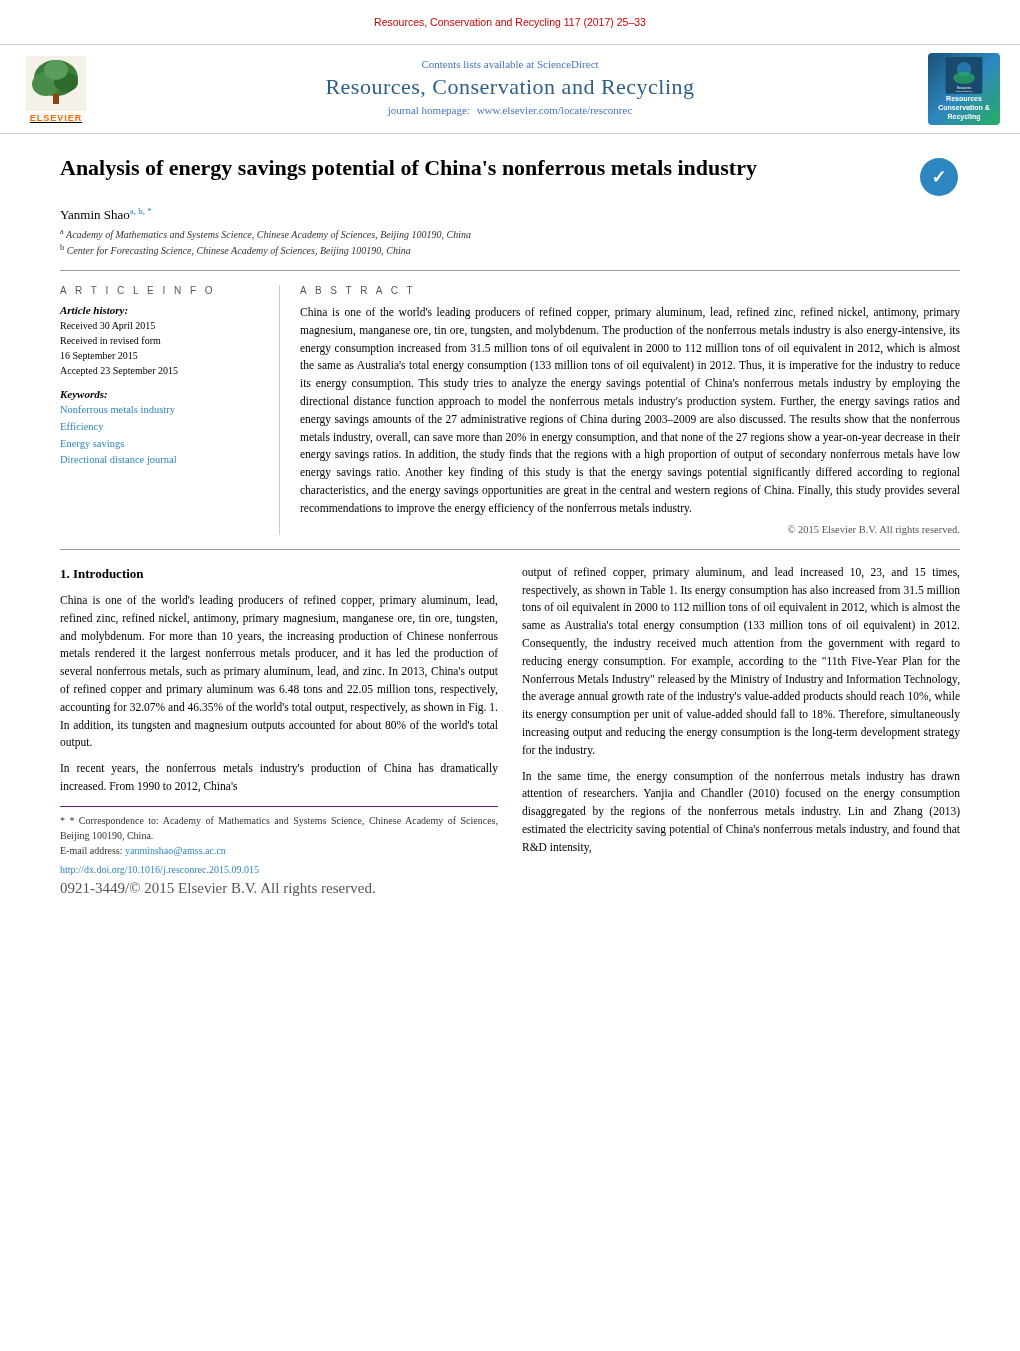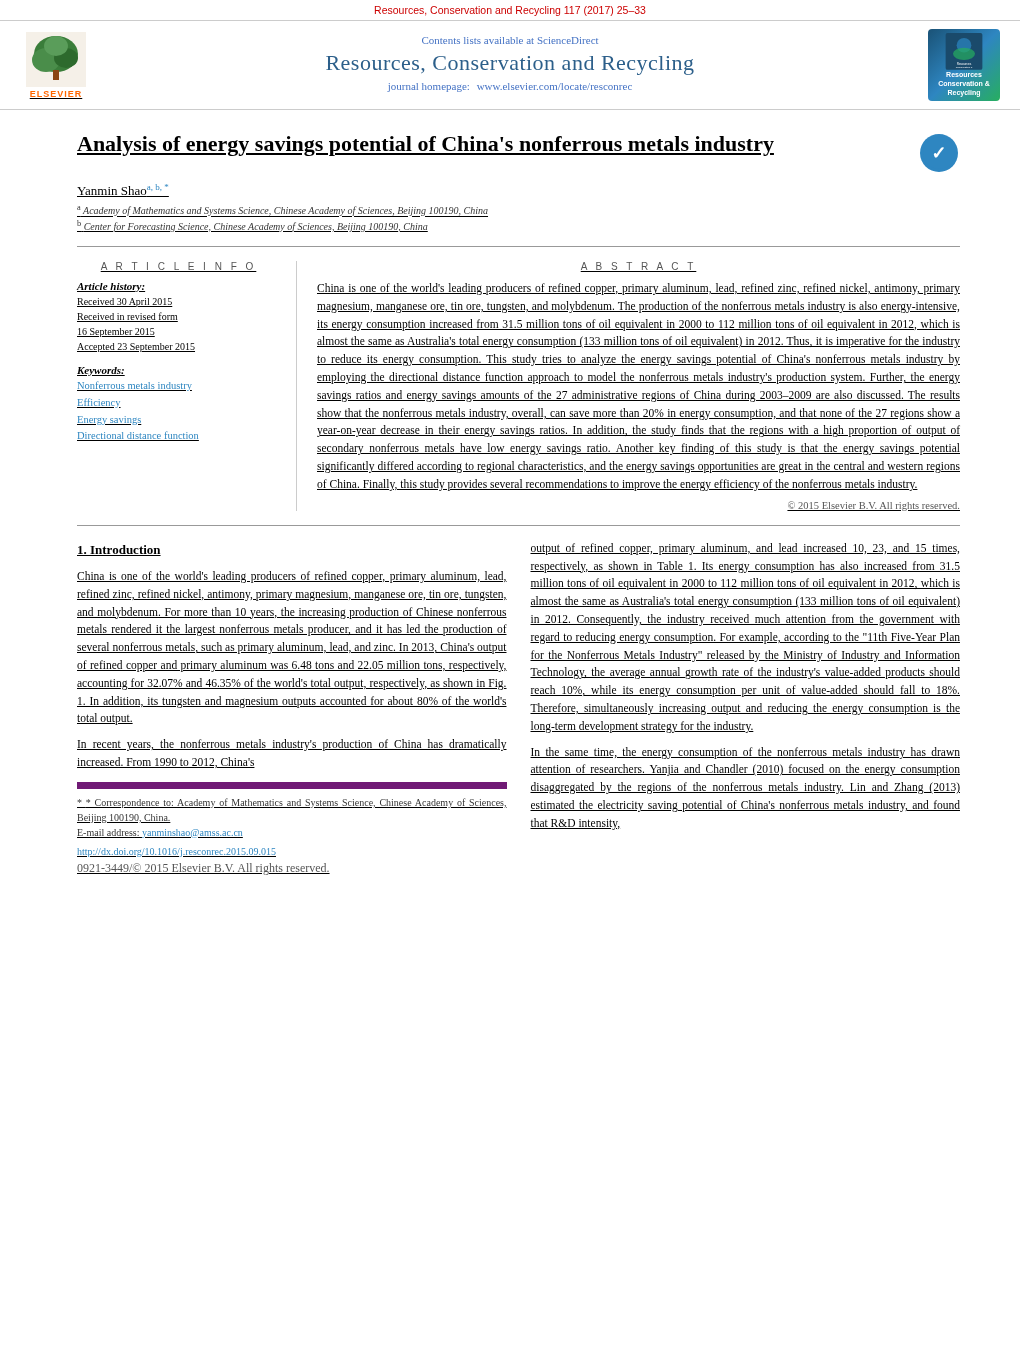--- a/index.html
+++ b/index.html
@@ -74,22 +74,21 @@
     }
     .elsevier-brand {
       font-size: 9px;
       font-family: Arial, sans-serif;
       font-weight: bold;
       color: #ff6600;
       letter-spacing: 1px;
       margin-top: 2px;
     }
     .paper-container {
-      padding: 20px 60px 20px 77px;
-      text-decoration: underline;
+      padding: 20px 60px 20px 60px;
     }
     .article-title-row {
       display: flex;
       align-items: flex-start;
       gap: 10px;
       margin-bottom: 8px;
     }
     .article-title {
       font-size: 22px;
       font-weight: bold;
@@ -147,21 +146,20 @@
     .abstract-col {
       flex: 1;
     }
     .section-label {
       font-size: 10px;
       letter-spacing: 3px;
       font-family: Arial, sans-serif;
       color: #555;
       margin-bottom: 8px;
       text-transform: uppercase;
-      text-align: center;
     }
     .info-group-title {
       font-style: italic;
       font-size: 11px;
       font-weight: bold;
       margin-bottom: 2px;
       color: #000;
     }
     .info-item {
       font-size: 10px;
@@ -204,42 +202,42 @@
       margin-bottom: 8px;
       color: #000;
     }
     .body-para {
       margin-bottom: 8px;
       font-size: 11.5px;
       line-height: 1.55;
     }
     .footnote-area {
       margin-top: 10px;
-      border-top: 7px solid #701a75;
+      border-top: 1px solid #701a75;
       padding-top: 6px;
     }
     .footnote-text {
       font-size: 10px;
       color: #333;
       line-height: 1.5;
     }
     .doi-line {
       font-size: 10px;
       color: #2e86c1;
       margin-top: 4px;
     }
     .issn-line {
-      font-size: 12px;
+      font-size: 15px;
       color: #555;
     }
     .top-doi-bar {
       text-align: center;
       font-size: 10.5px;
       color: #c00;
-      padding: 4px 0;
+      padding: 16px 0;
       font-family: Arial, sans-serif;
     }
     .tree-svg { width: 60px; height: 55px; }
   </style>
 </head>
 <body>
 
 <div class="top-doi-bar">
   <span>Resources, Conservation and Recycling 117 (2017) 25–33</span>
 </div>
@@ -322,21 +320,21 @@
       <div class="info-item">Received 30 April 2015</div>
       <div class="info-item">Received in revised form</div>
       <div class="info-item">16 September 2015</div>
       <div class="info-item">Accepted 23 September 2015</div>
 
       <div class="keywords-section">
         <div class="info-group-title">Keywords:</div>
         <div class="keyword-item">Nonferrous metals industry</div>
         <div class="keyword-item">Efficiency</div>
         <div class="keyword-item">Energy savings</div>
-        <div class="keyword-item">Directional distance function</div>
+        <div class="keyword-item">Directional distance journal</div>
       </div>
     </div>
 
     <div class="abstract-col">
       <div class="section-label">A B S T R A C T</div>
       <div class="abstract-text">China is one of the world's leading producers of refined copper, primary aluminum, lead, refined zinc, refined nickel, antimony, primary magnesium, manganese ore, tin ore, tungsten, and molybdenum. The production of the nonferrous metals industry is also energy-intensive, its energy consumption increased from 31.5 million tons of oil equivalent in 2000 to 112 million tons of oil equivalent in 2012, which is almost the same as Australia's total energy consumption (133 million tons of oil equivalent) in 2012. Thus, it is imperative for the industry to reduce its energy consumption. This study tries to analyze the energy savings potential of China's nonferrous metals industry by employing the directional distance function approach to model the nonferrous metals industry's production system. Further, the energy savings ratios and energy savings amounts of the 27 administrative regions of China during 2003–2009 are also discussed. The results show that the nonferrous metals industry, overall, can save more than 20% in energy consumption, and that none of the 27 regions show a year-on-year decrease in their energy savings ratios. In addition, the study finds that the regions with a high proportion of output of secondary nonferrous metals have low energy savings ratio. Another key finding of this study is that the energy savings potential significantly differed according to regional characteristics, and the energy savings opportunities are great in the central and western regions of China. Finally, this study provides several recommendations to improve the energy efficiency of the nonferrous metals industry.</div>
       <div class="copyright-line">© 2015 Elsevier B.V. All rights reserved.</div>
     </div>
   </div>
 

